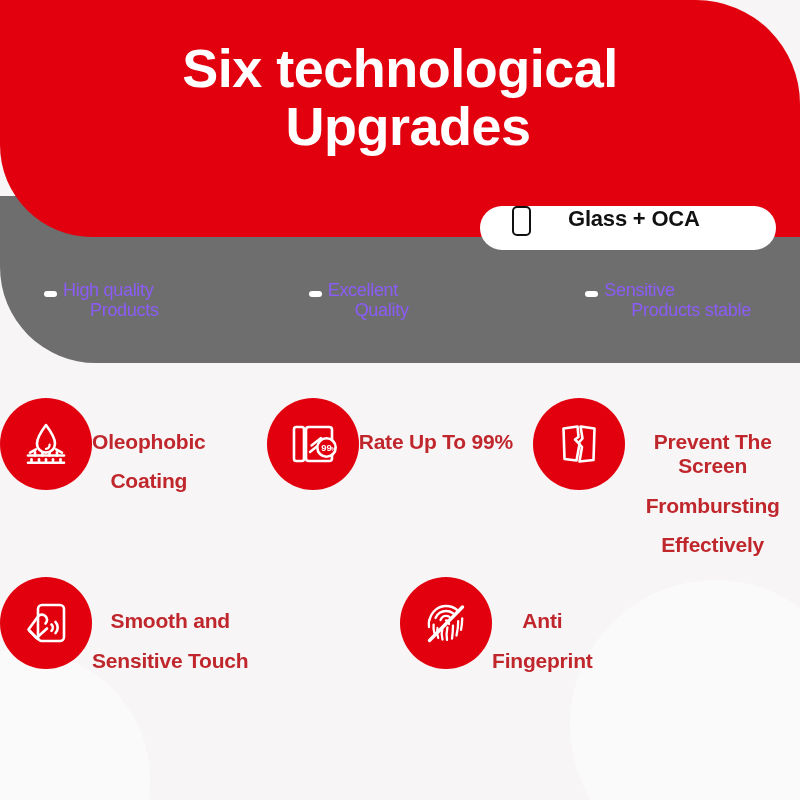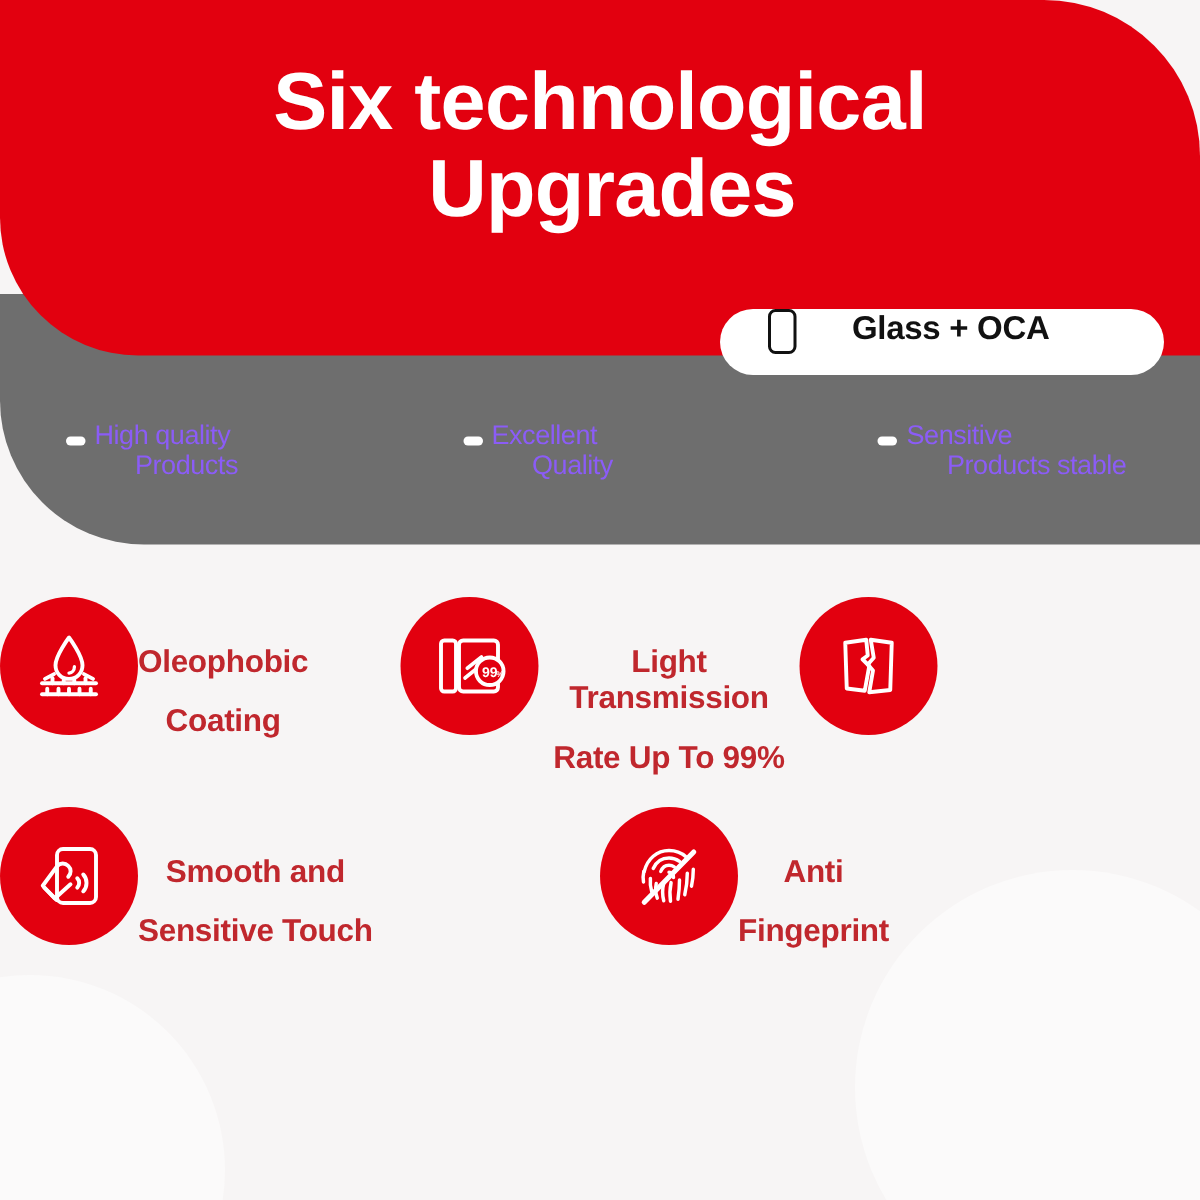--- a/index.html
+++ b/index.html
@@ -281,31 +281,35 @@
             <rect x="11" y="13" width="10" height="34" rx="2.2"></rect>
             <rect x="23" y="13" width="26" height="34" rx="2.8"></rect>
             <path d="M27 38 L40 27.5" stroke-width="2.4"></path>
             <path d="M28.5 31.5 L38 24" stroke-width="2.4"></path>
             <circle cx="43.5" cy="33.5" r="9.2" fill="#e2000f"></circle>
             <text x="43.5" y="37.4" font-family="Liberation Sans, sans-serif" font-size="9.4" font-weight="700" fill="#ffffff" stroke="none" text-anchor="middle">99</text>
             <text x="50.4" y="37.4" font-family="Liberation Sans, sans-serif" font-size="5.6" font-weight="700" fill="#ffffff" stroke="none" text-anchor="middle">%</text>
           </svg>
         </div>
         <div class="cell-label">
-          <span>Light Transmission</span>
           <span>Rate Up To 99%</span>
         </div>
       </div>
 
       <div class="cell">
         <div class="icon-circle">
           <svg width="60" height="60" viewBox="0 0 60 60" fill="none" stroke="#ffffff" stroke-width="2.6" stroke-linecap="round" stroke-linejoin="round">
             <path d="M14.5 14.5 L28.5 12.5 L29.5 23 L26 25.5 L30.5 30 L27.5 46.5 L15.5 45 Z"></path>
             <path d="M31.5 12.5 L45.5 14.5 L44.5 46 L30.5 47.5 L33 33 L29.5 29 L33.5 24.5 Z"></path>
           </svg>
+        </div>
+        <div class="cell-label">
+          <span>Prevent The Screen</span>
+          <span>Frombursting</span>
+          <span>Effectively</span>
         </div>
       </div>
 
     </div>
 
     <div class="grid-row">
 
       <div class="cell">
         <div class="icon-circle">
           <svg width="60" height="60" viewBox="0 0 60 60" fill="none" stroke="#ffffff" stroke-width="2.6" stroke-linecap="round" stroke-linejoin="round">

